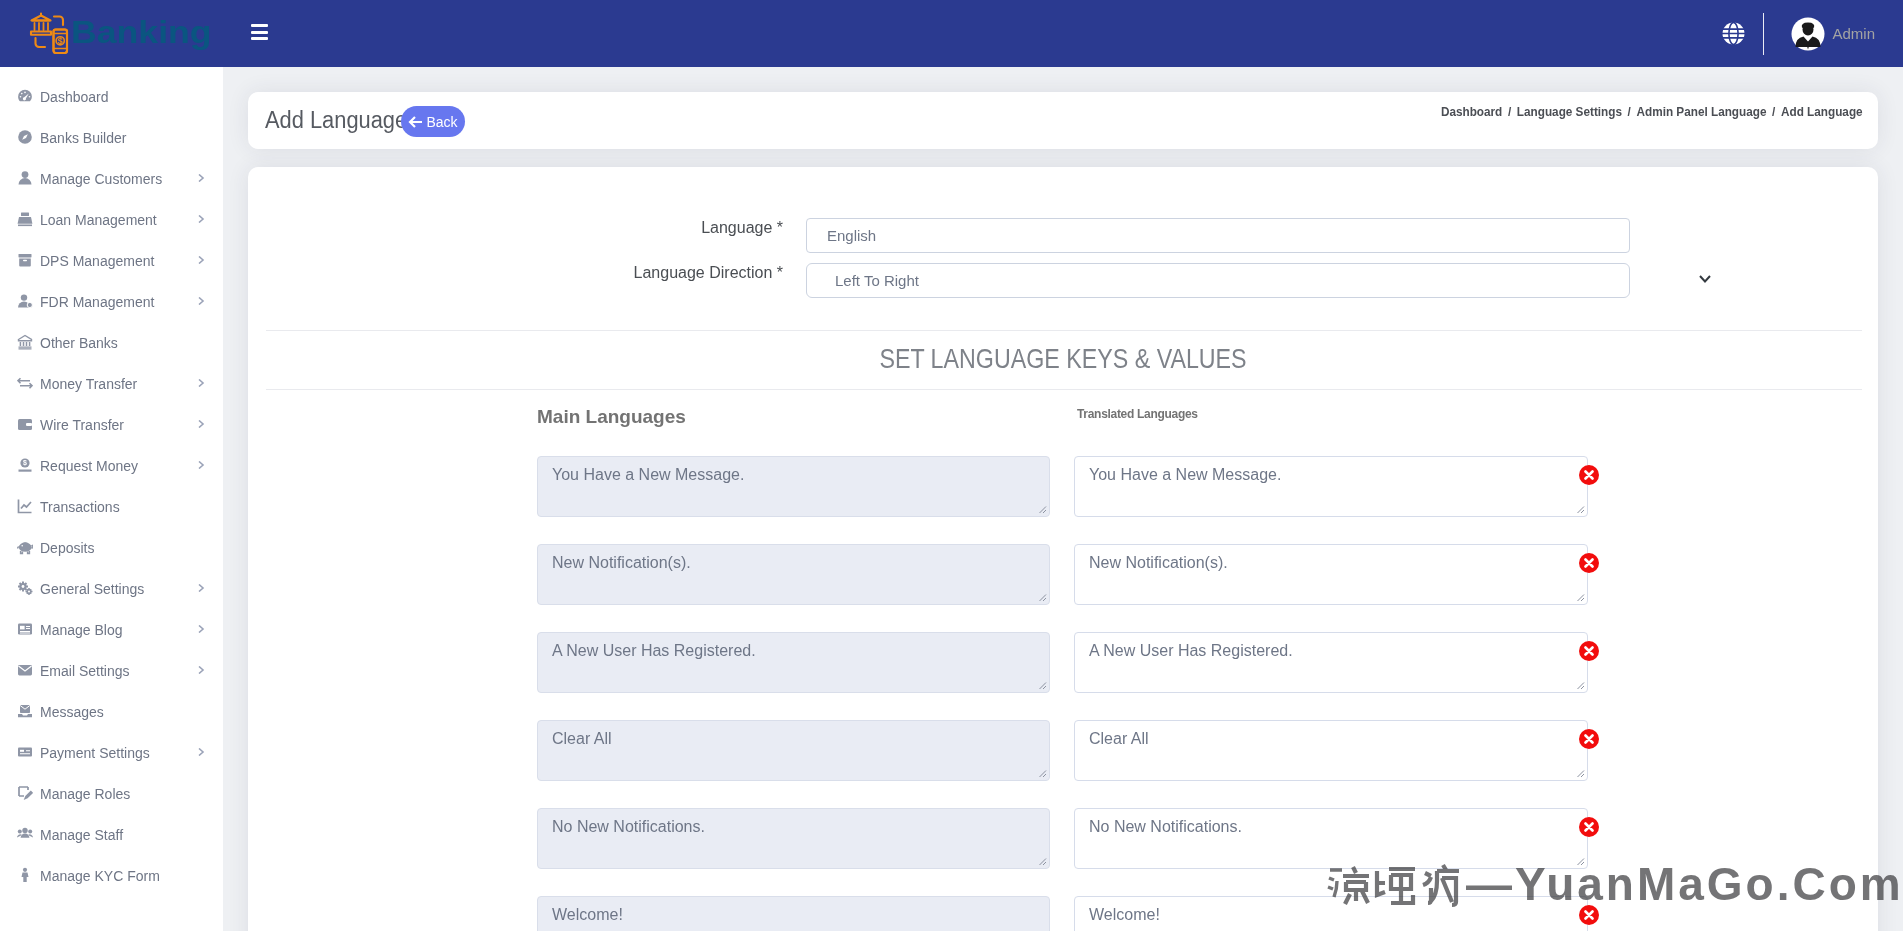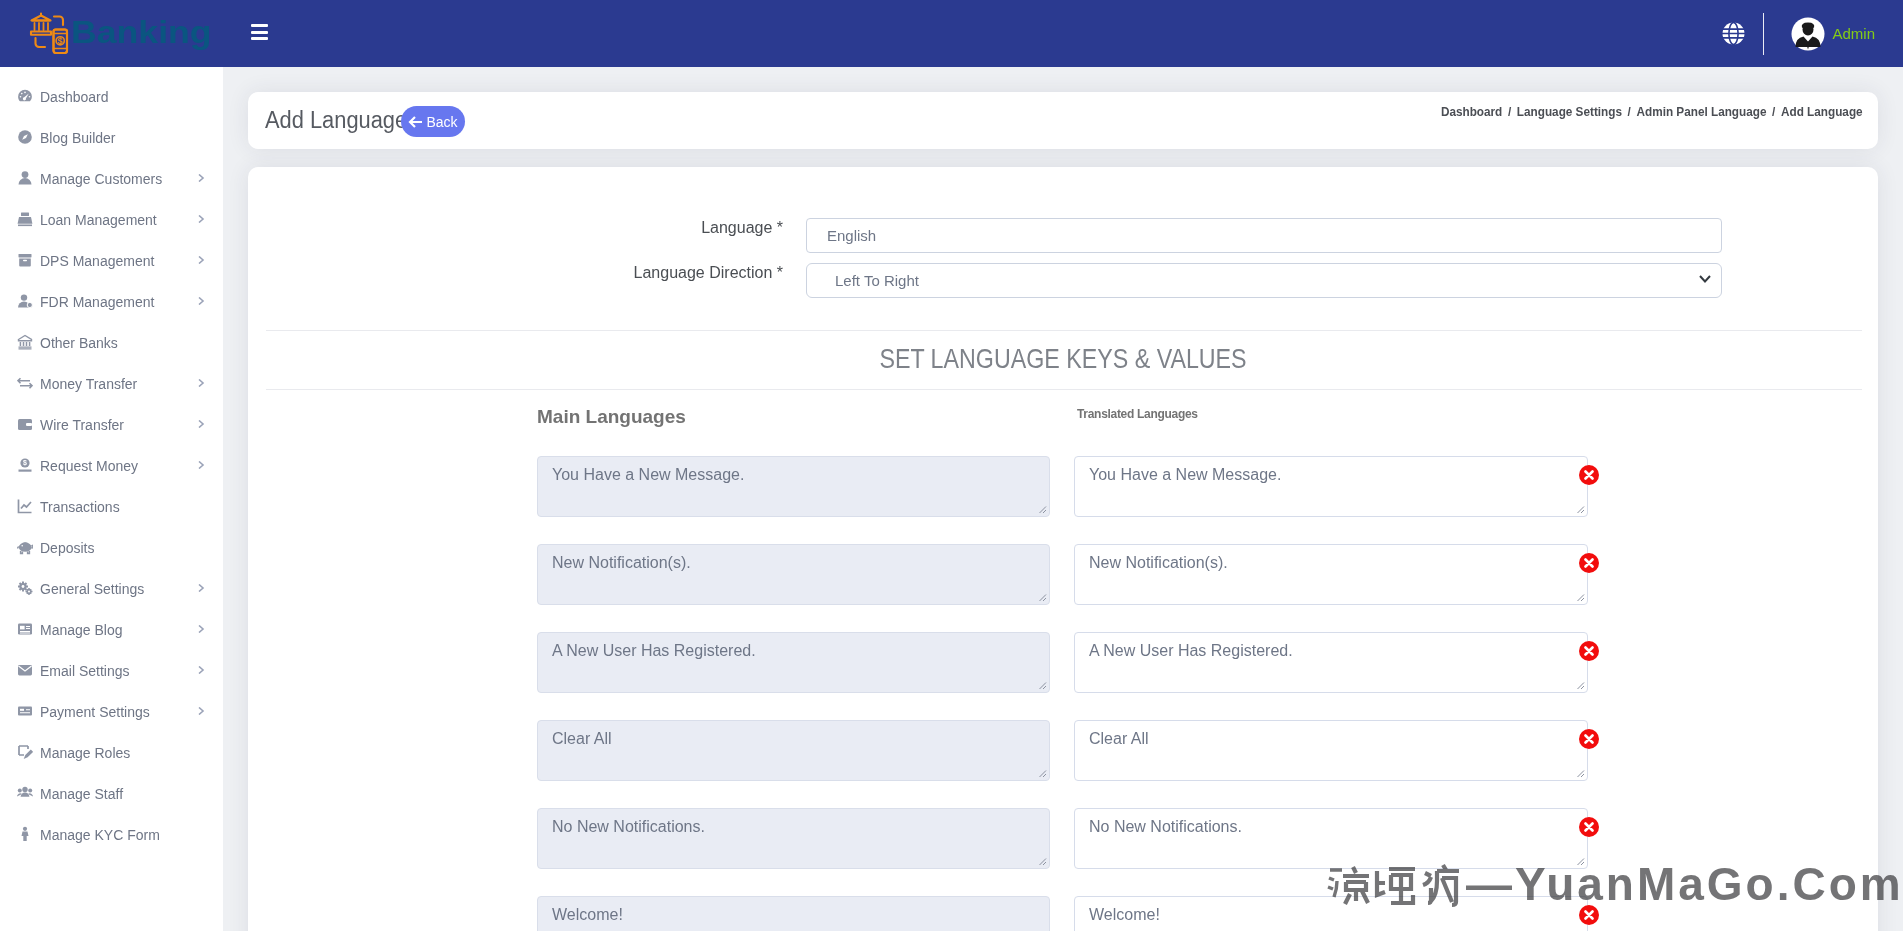--- a/index.html
+++ b/index.html
@@ -5,38 +5,38 @@
   * { margin:0; padding:0; box-sizing:border-box; }
   html,body { width:1903px; height:931px; overflow:hidden; font-family:"Liberation Sans",sans-serif; background:#eef0f3; }
   .abs { position:absolute; }
   
   #navbar { position:absolute; left:0; top:0; width:1903px; height:67px; background:#2b3a90; }
   #logo-text { position:absolute; left:71px; top:15px; font-size:31px; font-weight:bold; color:#0a5580; transform:scaleX(1.15); transform-origin:left center; }
   #burger { position:absolute; left:251px; top:24px; width:17px; height:16px; }
   #burger div { height:3px; background:#fff; margin-bottom:3.5px; border-radius:1px; }
   #nav-right { position:absolute; right:28px; top:0; height:67px; display:flex; align-items:center; }
   #nav-sep { width:1px; height:42px; background:rgba(255,255,255,.9); margin:0 27px 0 18px; }
-  #admin-label { color:#84cc16; font-size:15px; margin-left:7px; }
+  #admin-label { color:#a3a3a3; font-size:15px; margin-left:7px; }
   
   #sidebar { position:absolute; left:0; top:67px; width:223px; height:864px; background:#fff; }
   .mi { position:relative; height:41px; display:flex; align-items:center; }
   .mi .ic { width:16px; height:16px; position:absolute; left:17px; top:12px; }
   .mi .tx { position:absolute; left:40px; font-size:14px; color:#6e7585; white-space:nowrap; }
   .mi .ch { position:absolute; right:18px; top:16px; width:8px; height:8px; }
   
   #content { position:absolute; left:223px; top:67px; width:1680px; height:864px; }
   .card { position:absolute; background:#fff; border-radius:10px; box-shadow:0 0 22px rgba(40,45,80,0.09); }
   #hcard { left:25px; top:25px; width:1630px; height:57px; }
   #htitle { position:absolute; left:17px; top:15px; font-size:23px; color:#565a61; transform:scaleX(0.95); transform-origin:left top; }
   #backbtn { position:absolute; left:153px; top:14px; width:64px; height:31px; background:#6777ef; border-radius:16px; color:#fff; font-size:14px; display:flex; align-items:center; justify-content:center; }
   #crumbs { position:absolute; right:15px; top:13px; font-size:12.5px; font-weight:bold; color:#4b4e54; transform:scaleX(0.94); transform-origin:right top; }
   #crumbs span.sep { margin:0 6px; }
   #bcard { left:25px; top:100px; width:1630px; height:790px; }
   .flabel { position:absolute; font-size:16px; color:#4a4e53; text-align:right; width:200px; }
-  .finput { position:absolute; left:558px; width:916px; height:35px; border:1px solid #ccd3e0; border-radius:4px; background:#fff; font-size:15px; color:#6e7687; display:flex; align-items:center; padding-left:20px; }
+  .finput { position:absolute; left:558px; width:824px; height:35px; border:1px solid #ccd3e0; border-radius:4px; background:#fff; font-size:15px; color:#6e7687; display:flex; align-items:center; padding-left:20px; }
   .hr { position:absolute; left:18px; width:1596px; height:1px; background:#e9eaee; }
   #setkeys { position:absolute; left:0; top:176px; width:1630px; text-align:center; font-size:28px; color:#7e8289; transform:scaleX(0.83); transform-origin:center; }
   .colhead { position:absolute; font-size:19px; font-weight:bold; color:#737373; }
   .ta { position:absolute; width:513px; height:61px; border-radius:4px; font-size:16px; color:#6e7687; padding:9px 14px; }
   .ta.l { left:289px; background:#e9ecf4; border:1px solid #d9deea; }
   .ta.r { left:826px; width:514px; background:#fff; border:1px solid #d6dcea; }
   .xbtn { position:absolute; left:1331px; width:20px; height:20px; background:#f20d0d; border-radius:50%; }
   .xbtn svg { position:absolute; left:5px; top:5px; }
   .grip { position:absolute; right:2px; bottom:2px; width:10px; height:10px; }
   #watermark { position:absolute; left:1327px; top:860px; width:576px; height:47px; opacity:0.68; white-space:nowrap; }
@@ -95,21 +95,21 @@
         </g>
         <path d="M7.2 9.3 l4.6 -3.8 -2.9 4.9 a1.55 1.55 0 1 1 -1.7 -1.1 Z" fill="#fff"></path>
       </svg>
       <span class="tx">Dashboard</span>
     </div>
     <div class="mi">
       <svg class="ic" viewBox="0 0 16 16">
         <circle cx="8" cy="8" r="6.8" fill="#8f96a6"></circle>
         <path d="M10.8 5.2 L9 9 L5.2 10.8 L7 7 Z" fill="#fff"></path>
       </svg>
-      <span class="tx">Blog Builder</span>
+      <span class="tx">Banks Builder</span>
     </div>
     <div class="mi">
       <svg class="ic" viewBox="0 0 16 16">
         <circle cx="8" cy="4.6" r="3.4" fill="#8f96a6"></circle>
         <path d="M1.5 14.5 a6.5 6.5 0 0 1 13 0 Z" fill="#8f96a6"></path>
       </svg>
       <span class="tx">Manage Customers</span>
       <svg class="ch" viewBox="0 0 8 8">
         <path d="M2 0.5 L6 4 L2 7.5" stroke="#9ba3b8" stroke-width="1.6" fill="none"></path>
       </svg>
@@ -231,20 +231,28 @@
     </div>
     <div class="mi">
       <svg class="ic" viewBox="0 0 16 16">
         <rect x="1" y="3" width="14" height="10.5" rx="1.4" fill="#8f96a6"></rect>
         <path d="M1.5 4 L8 9 L14.5 4" stroke="#fff" stroke-width="1.2" fill="none"></path>
       </svg>
       <span class="tx">Email Settings</span>
       <svg class="ch" viewBox="0 0 8 8">
         <path d="M2 0.5 L6 4 L2 7.5" stroke="#9ba3b8" stroke-width="1.6" fill="none"></path>
       </svg>
+    </div>
+    <div class="mi">
+      <svg class="ic" viewBox="0 0 16 16">
+        <rect x="3" y="2" width="10" height="8" rx="0.8" fill="#8f96a6"></rect>
+        <path d="M3.2 2.5 L8 6.2 L12.8 2.5" stroke="#fff" stroke-width="1" fill="none"></path>
+        <path d="M1 11 h4 l1 1.6 h4 l1-1.6 h4 v3.2 h-14 Z" fill="#8f96a6"></path>
+      </svg>
+      <span class="tx">Messages</span>
     </div>
     <div class="mi">
       <svg class="ic" viewBox="0 0 16 16">
         <rect x="1" y="3.5" width="14" height="9" rx="1" fill="#8f96a6"></rect>
         <rect x="3" y="5.8" width="4" height="2" fill="#fff"></rect>
         <path d="M3 9.8 h10 M9 6.8 h4" stroke="#fff" stroke-width="1.1"></path>
       </svg>
       <span class="tx">Payment Settings</span>
       <svg class="ch" viewBox="0 0 8 8">
         <path d="M2 0.5 L6 4 L2 7.5" stroke="#9ba3b8" stroke-width="1.6" fill="none"></path>

